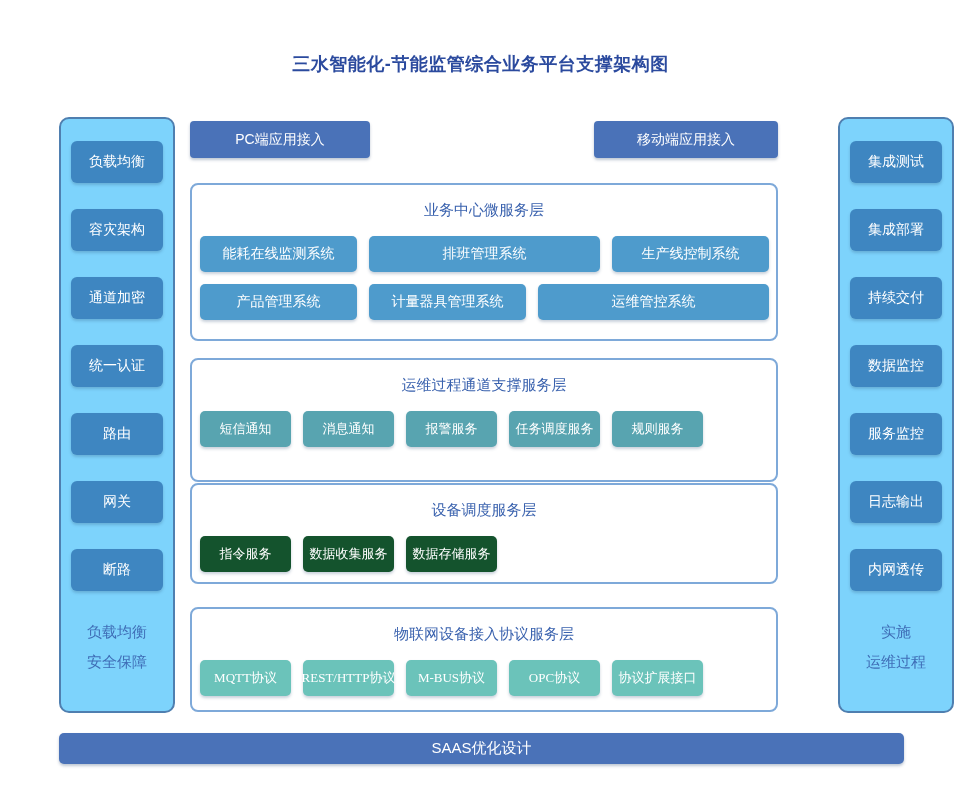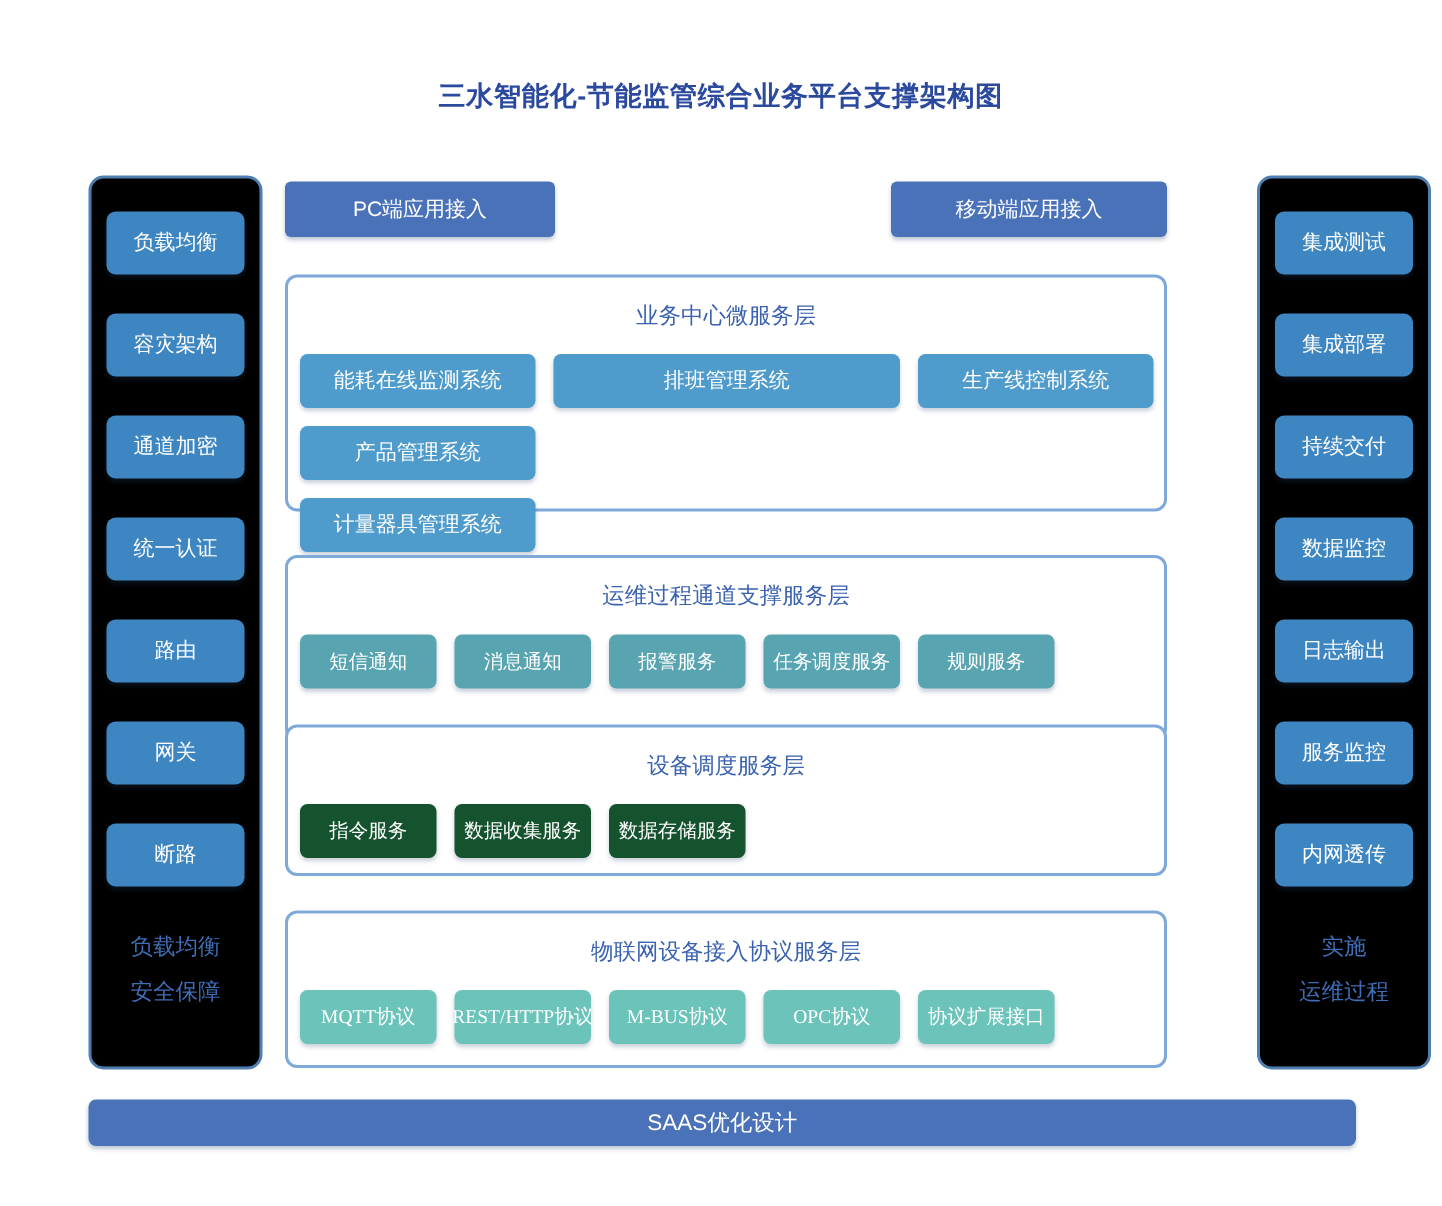--- a/index.html
+++ b/index.html
@@ -9,21 +9,21 @@
 
   .page-title {
     position:absolute; top:52px; left:0; width:100%;
     text-align:center; font-size:18px; font-weight:bold;
     color:#2b4a9e; letter-spacing:0.5px;
   }
 
   
   .side-panel {
     position:absolute; top:117px; width:116px; height:596px;
-    background:#000000; border:2px solid #4f7fb0; border-radius:10px;
+    background:#7dd3fc; border:2px solid #4f7fb0; border-radius:10px;
     display:flex; flex-direction:column; align-items:center;
   }
   .side-panel.left  { left:59px; }
   .side-panel.right { left:790px;margin-left:48px; }
   .side-btn {
     width:92px; height:42px; margin-top:26px; flex:none;
     background:#3e86c1; border-radius:6px;
     color:#ffffff; font-size:14px;
     display:flex; align-items:center; justify-content:center;
     box-shadow:0 2px 3px rgba(40,70,110,0.25);
@@ -50,31 +50,31 @@
   .access-btn.pc { width:180px; }
   .access-btn.mobile { width:184px; }
 
   
   .layer {
     position:absolute; left:190px; width:588px;
     background:#ffffff; border:2px solid #7ea9d9; border-radius:8px;
     padding-top:16px;
   }
   .layer1 { top:183px; height:158px; }
-  .layer2 { top:370px; height:124px; }
+  .layer2 { top:358px; height:124px; }
   .layer3 { top:483px; height:101px; }
   .layer4 { top:607px; height:105px; }
   .layer-title {
     text-align:center; color:#3a62ae; font-size:15px; height:18px;
     white-space:nowrap;
   }
   .btn-row {
     display:flex; gap:12px; padding-left:8px; margin-top:17px;
   }
-  .btn-row.second { margin-top:12px;flex-direction:column; }
+  .btn-row.second { margin-top:12px; }
   .blk {
     height:36px; flex:none; border-radius:5px;
     color:#ffffff; font-size:13px;
     display:flex; align-items:center; justify-content:center;
     box-shadow:0 2px 3px rgba(40,70,110,0.25);
     white-space:nowrap; padding:0 2px;font-family:Liberation Serif, serif;
   }
   .w157 { width:157px; } .w231 { width:231px; }
   .w91  { width:91px; }  .w202 { width:202px; }
   .blk.business { background:#4e9bcc; font-size:14px; }
@@ -110,22 +110,22 @@
       <div>负载均衡</div>
       <div>安全保障</div>
     </div>
   </div>
 
   <div class="side-panel right">
     <div class="side-btn first">集成测试</div>
     <div class="side-btn">集成部署</div>
     <div class="side-btn">持续交付</div>
     <div class="side-btn">数据监控</div>
+    <div class="side-btn">服务监控</div>
     <div class="side-btn">日志输出</div>
-    <div class="side-btn">服务监控</div>
     <div class="side-btn">内网透传</div>
     <div class="panel-caption">
       <div>实施</div>
       <div>运维过程</div>
     </div>
   </div>
 
   <div class="access-row">
     <div class="access-btn pc">PC端应用接入</div>
     <div class="access-btn mobile">移动端应用接入</div>

